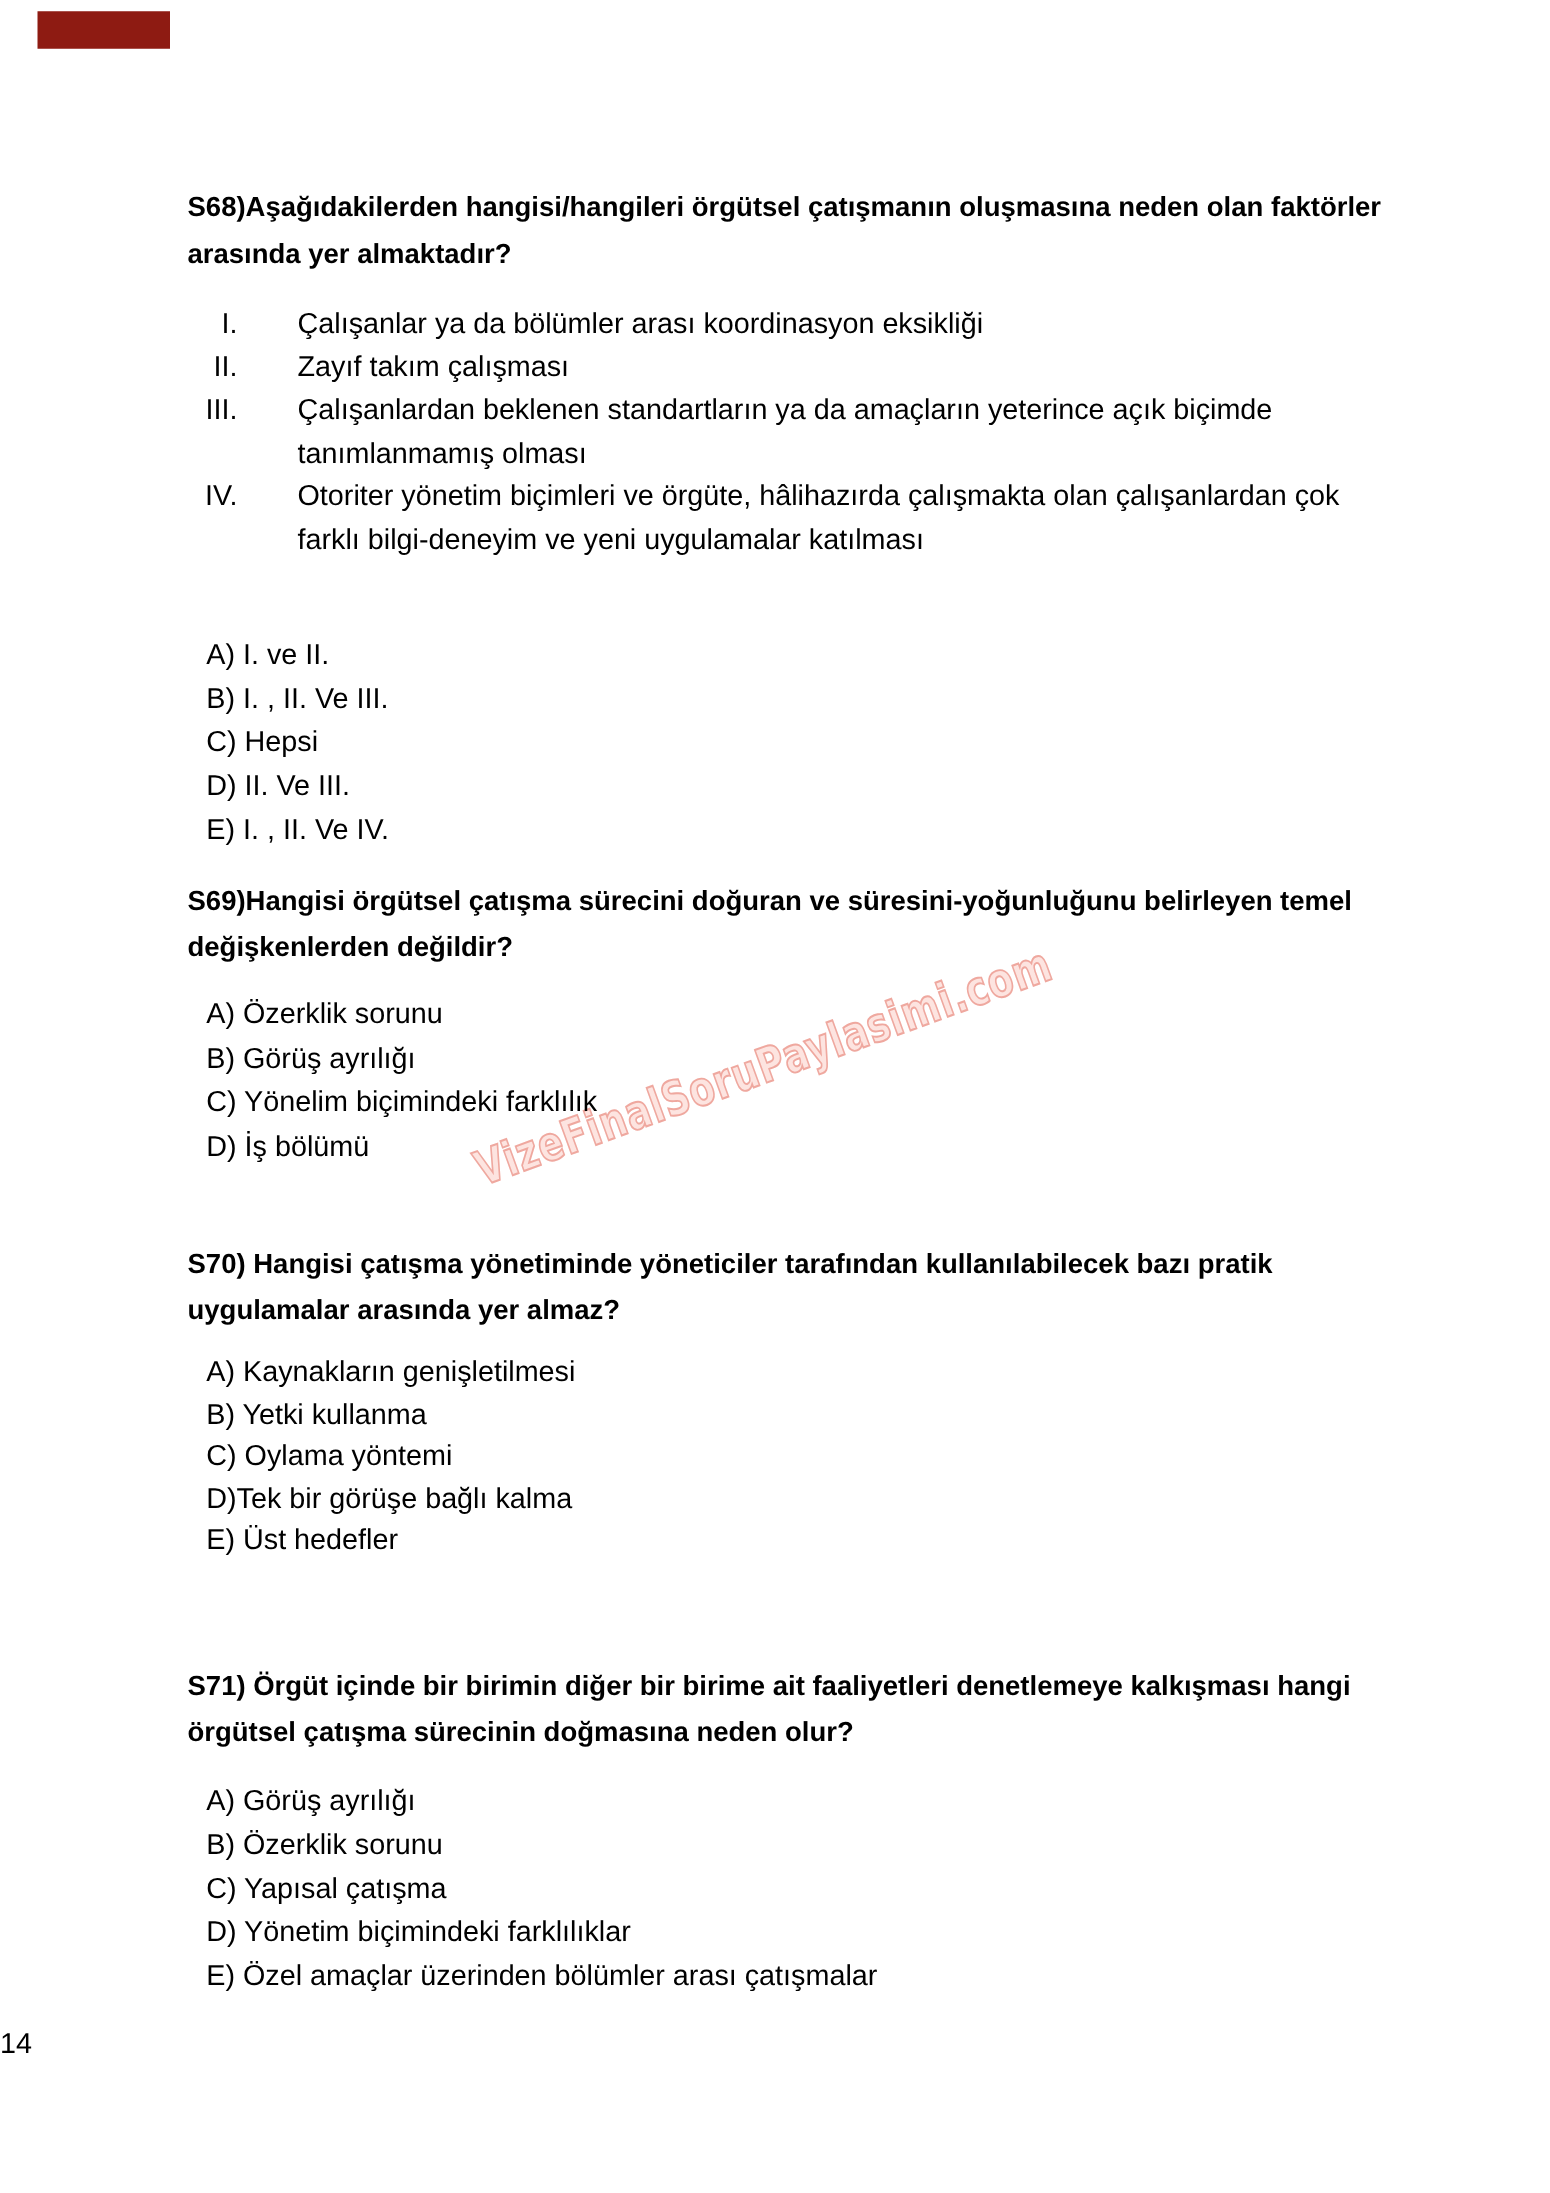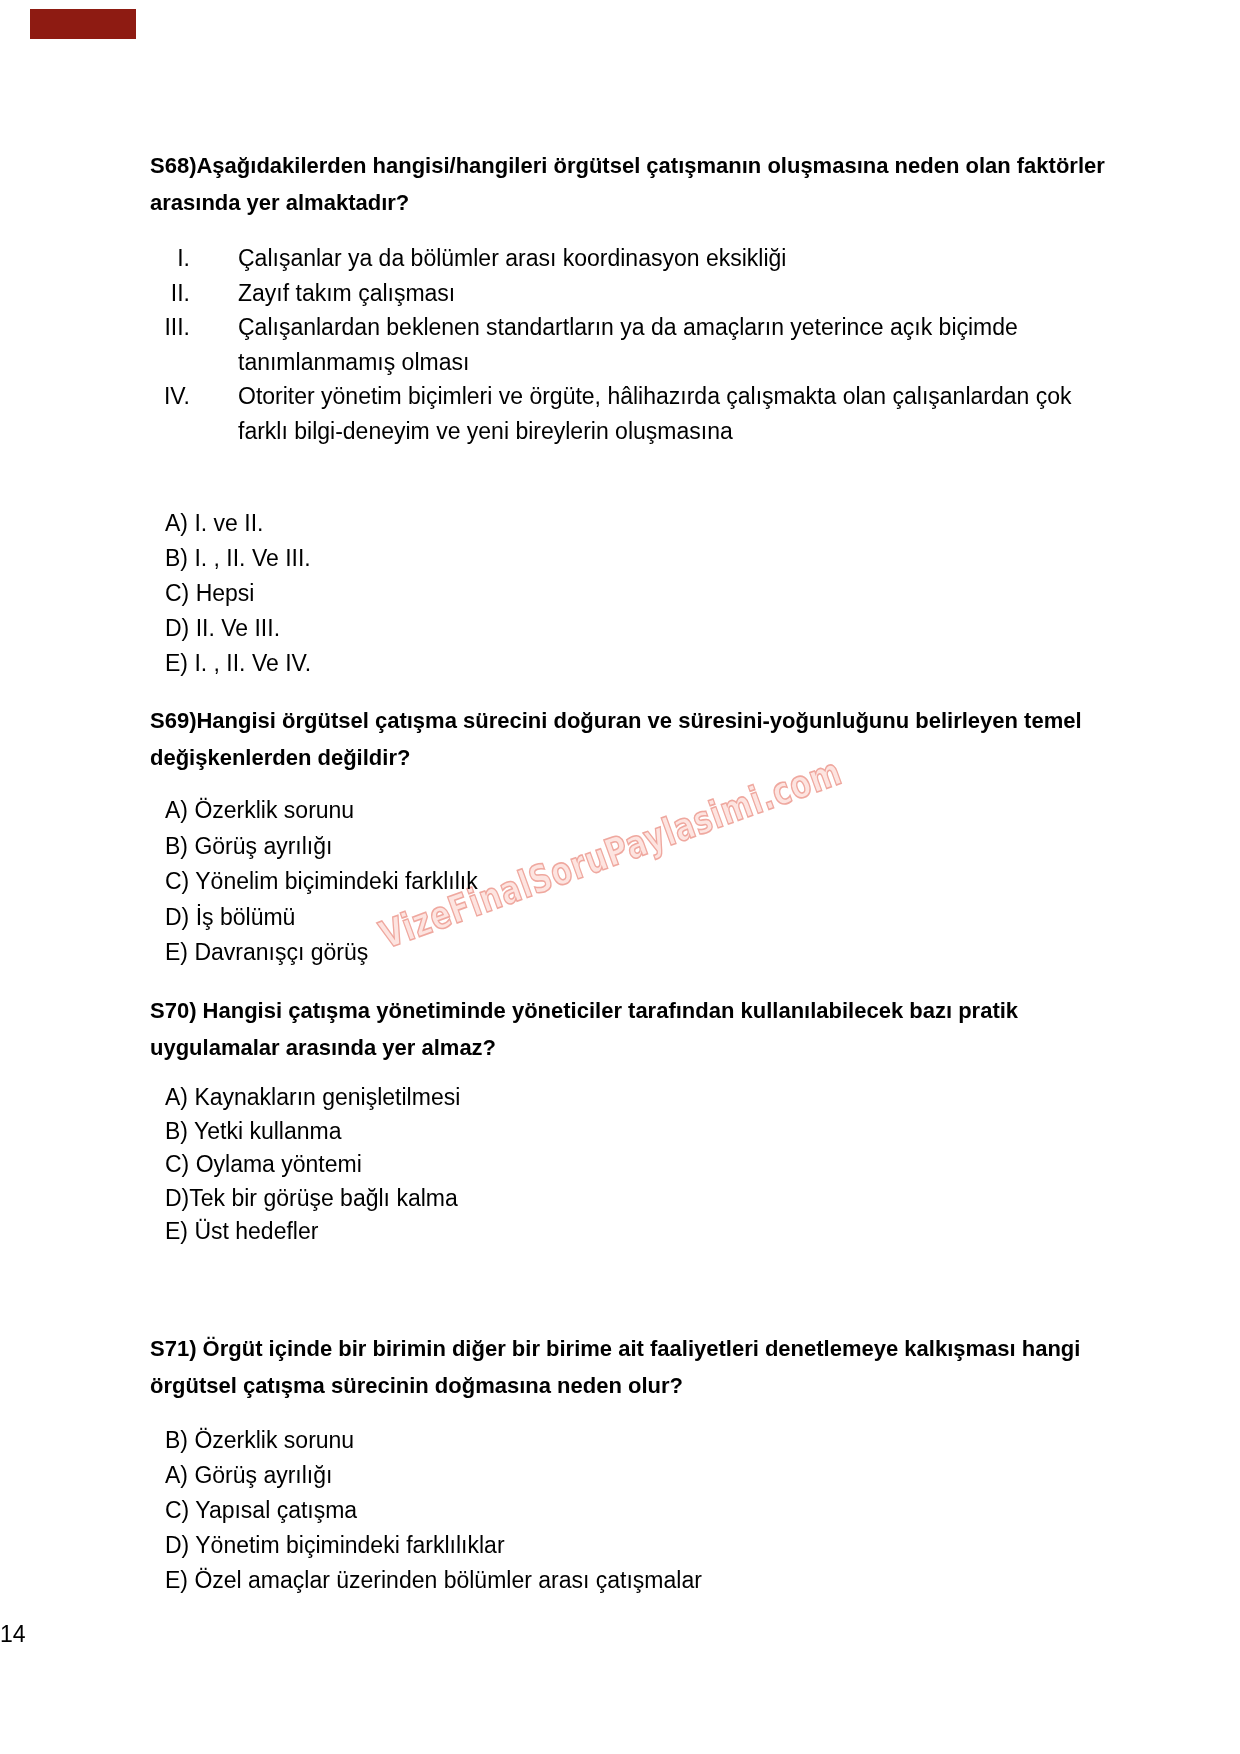--- a/index.html
+++ b/index.html
@@ -95,21 +95,21 @@
       <div class="roman-num">III.</div>
       <div class="roman-text">
         <div>Çalışanlardan beklenen standartların ya da amaçların yeterince açık biçimde</div>
         <div>tanımlanmamış olması</div>
       </div>
     </div>
     <div class="roman-item">
       <div class="roman-num">IV.</div>
       <div class="roman-text">
         <div>Otoriter yönetim biçimleri ve örgüte, hâlihazırda çalışmakta olan çalışanlardan çok</div>
-        <div>farklı bilgi-deneyim ve yeni bireylerin oluşmasına</div>
+        <div>farklı bilgi-deneyim ve yeni uygulamalar katılması</div>
       </div>
     </div>
   </div>
 
   <div class="options o68">
     <div>A) I. ve II.</div>
     <div>B) I. , II. Ve III.</div>
     <div>C) Hepsi</div>
     <div>D) II. Ve III.</div>
     <div>E) I. , II. Ve IV.</div>
@@ -118,21 +118,20 @@
   <div class="q-header h69">
     <div>S69)Hangisi örgütsel çatışma sürecini doğuran ve süresini-yoğunluğunu belirleyen temel</div>
     <div>değişkenlerden değildir?</div>
   </div>
 
   <div class="options o69">
     <div>A) Özerklik sorunu</div>
     <div>B) Görüş ayrılığı</div>
     <div>C) Yönelim biçimindeki farklılık</div>
     <div>D) İş bölümü</div>
-    <div>E) Davranışçı görüş</div>
   </div>
 
   <div class="q-header h70">
     <div>S70) Hangisi çatışma yönetiminde yöneticiler tarafından kullanılabilecek bazı pratik</div>
     <div>uygulamalar arasında yer almaz?</div>
   </div>
 
   <div class="options o70">
     <div>A) Kaynakların genişletilmesi</div>
     <div>B) Yetki kullanma</div>
@@ -140,22 +139,22 @@
     <div>D)Tek bir görüşe bağlı kalma</div>
     <div>E) Üst hedefler</div>
   </div>
 
   <div class="q-header h71">
     <div>S71) Örgüt içinde bir birimin diğer bir birime ait faaliyetleri denetlemeye kalkışması hangi</div>
     <div>örgütsel çatışma sürecinin doğmasına neden olur?</div>
   </div>
 
   <div class="options o71">
+    <div>A) Görüş ayrılığı</div>
     <div>B) Özerklik sorunu</div>
-    <div>A) Görüş ayrılığı</div>
     <div>C) Yapısal çatışma</div>
     <div>D) Yönetim biçimindeki farklılıklar</div>
     <div>E) Özel amaçlar üzerinden bölümler arası çatışmalar</div>
   </div>
 
   <div class="watermark">VizeFinalSoruPaylasimi.com</div>
 
   <div class="pagenum">14</div>
 
 </div>

